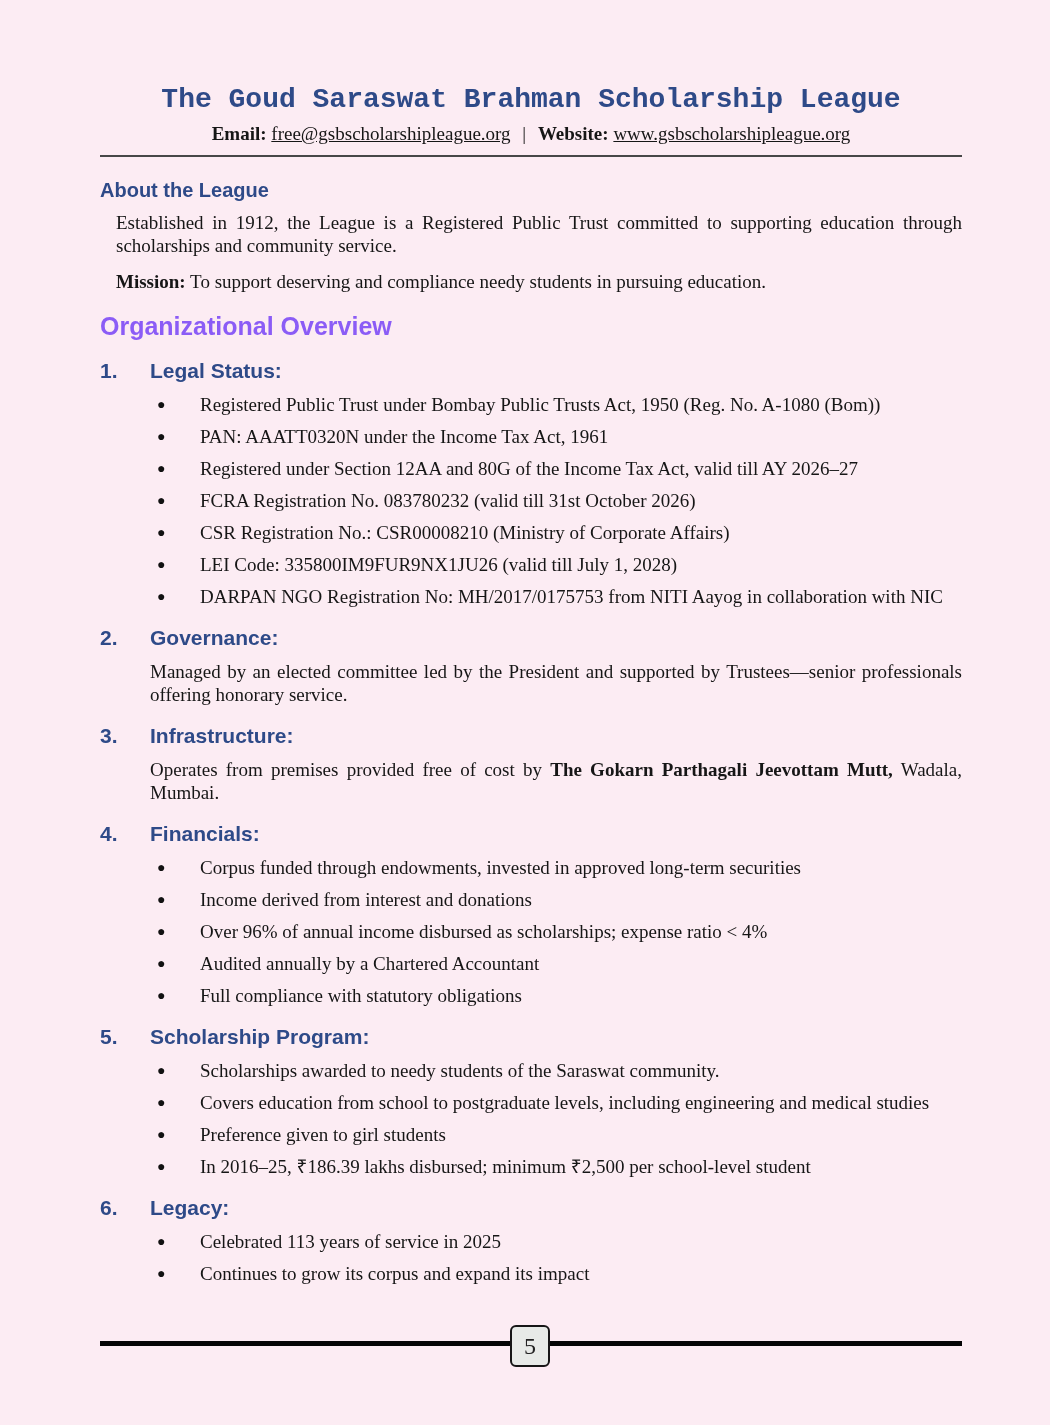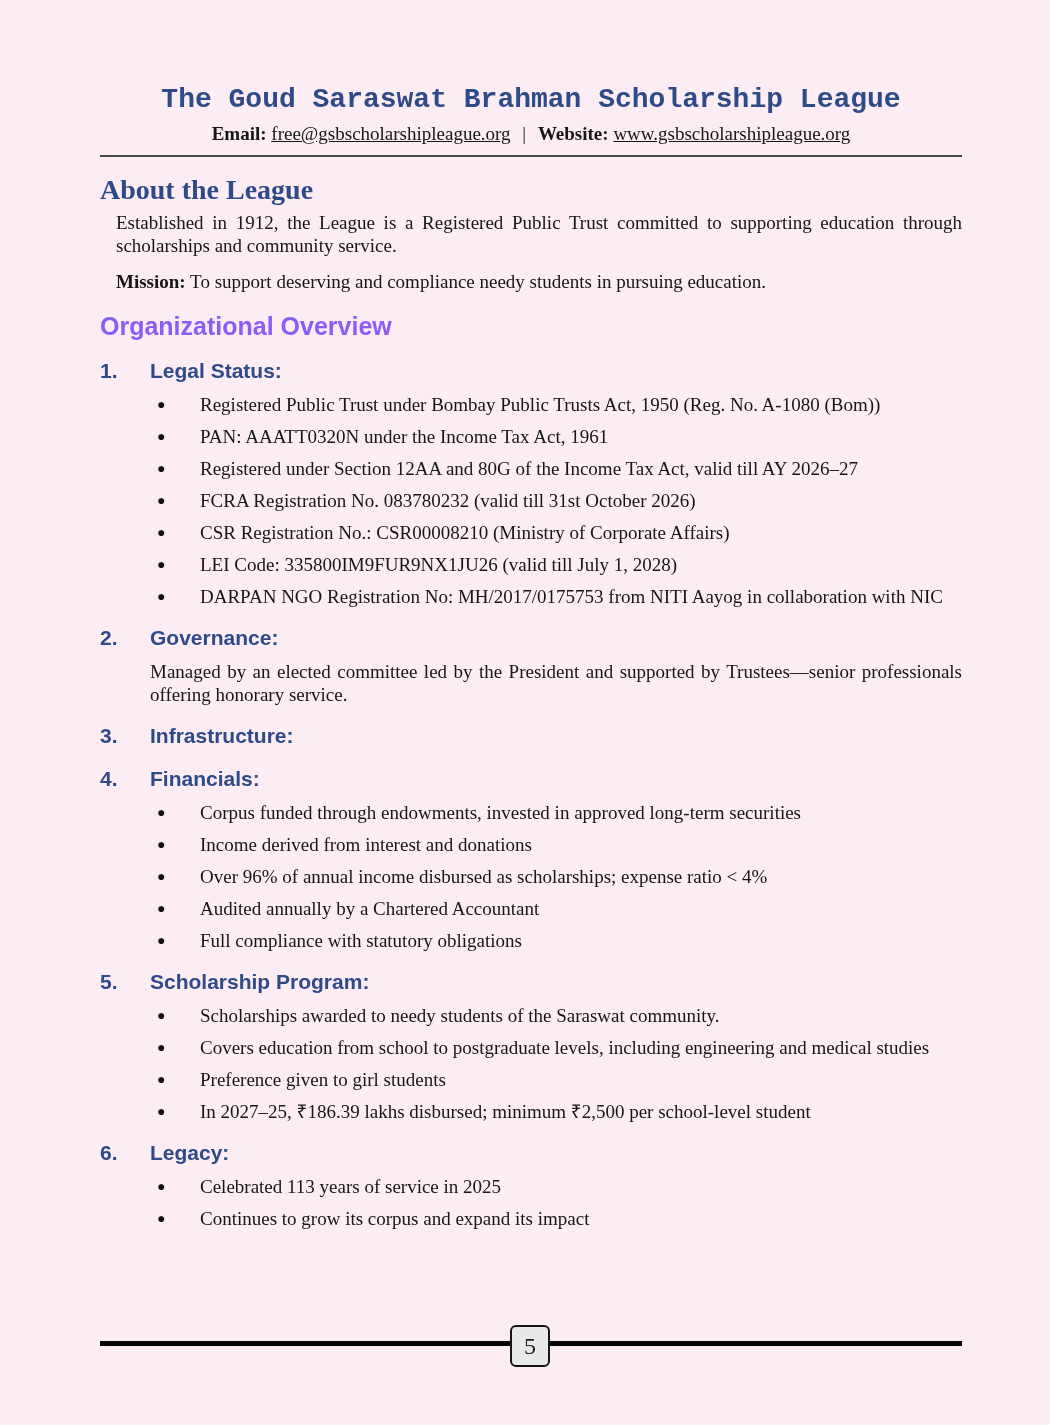--- a/index.html
+++ b/index.html
@@ -38,23 +38,23 @@
   .contact-line .lbl { font-weight: 700; }
   .contact-line a { color: #161616; text-decoration: underline; cursor: pointer; }
   .contact-line .sep { margin: 0 7px; }
   .header-rule {
     border: none;
     border-top: 2px solid #474747;
     margin: 9px 0 0 0;
   }
   
   .h-small {
-    font-family: Liberation Serif, serif;
-    font-weight: 700;
-    font-size: 28px;
+    font-family: Liberation Sans, sans-serif;
+    font-weight: 700;
+    font-size: 20px;
     line-height: 26px;
     color: #2e4a88;
     margin: 20px 0 8px 0;
   }
   .h-big {
     font-family: "Liberation Sans", sans-serif;
     font-weight: 700;
     font-size: 25px;
     line-height: 30px;
     color: #8b5cf6;
@@ -201,20 +201,21 @@
       <span class="stitle">Governance:</span>
     </div>
     <p class="sec-para">Managed by an elected committee led by the President and supported by Trustees—senior professionals offering honorary service.</p>
   </div>
 
   <div class="sec">
     <div class="sec-head">
       <span class="num">3.</span>
       <span class="stitle">Infrastructure:</span>
     </div>
+    <p class="sec-para"><span>Operates from premises provided free of cost by </span><span class="bold">The Gokarn Parthagali Jeevottam Mutt,</span><span> Wadala, Mumbai.</span></p>
   </div>
 
   <div class="sec">
     <div class="sec-head">
       <span class="num">4.</span>
       <span class="stitle">Financials:</span>
     </div>
     <ul class="bullets">
       <li>
           <span class="dot">●</span>
@@ -252,21 +253,21 @@
       <li>
           <span class="dot">●</span>
           <span class="bt">Covers education from school to postgraduate levels, including engineering and medical studies</span>
         </li>
       <li>
           <span class="dot">●</span>
           <span class="bt">Preference given to girl students</span>
         </li>
       <li>
           <span class="dot">●</span>
-          <span class="bt">In 2027–25, ₹186.39 lakhs disbursed; minimum ₹2,500 per school-level student</span>
+          <span class="bt">In 2016–25, ₹186.39 lakhs disbursed; minimum ₹2,500 per school-level student</span>
         </li>
     </ul>
   </div>
 
   <div class="sec">
     <div class="sec-head">
       <span class="num">6.</span>
       <span class="stitle">Legacy:</span>
     </div>
     <ul class="bullets">

